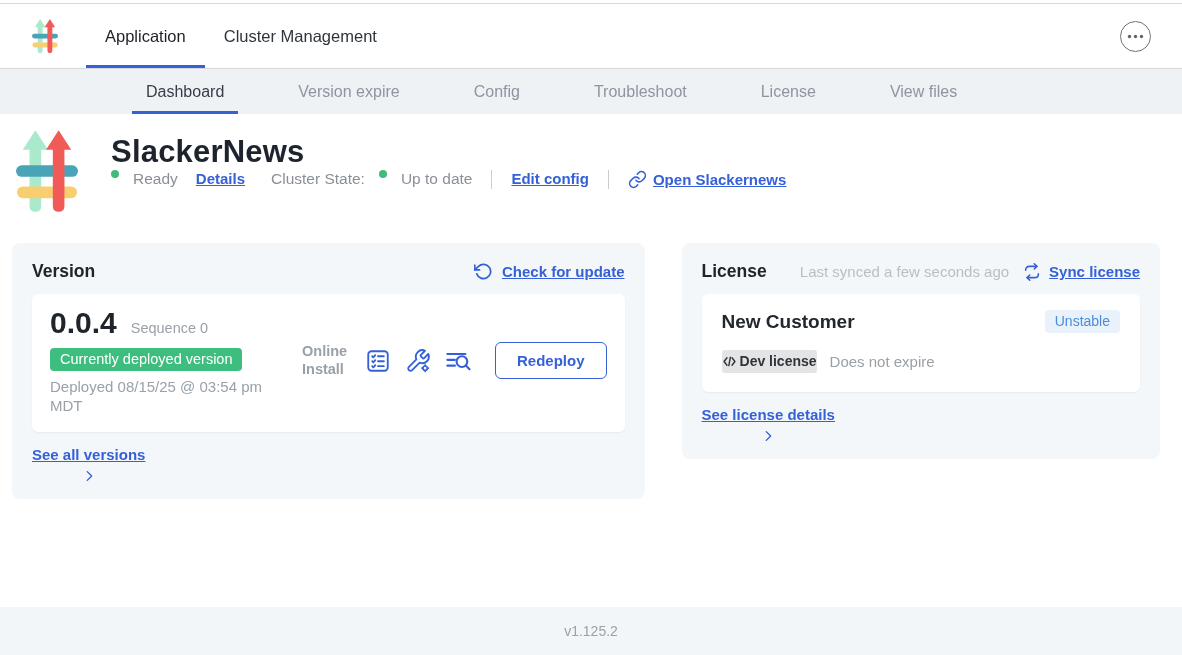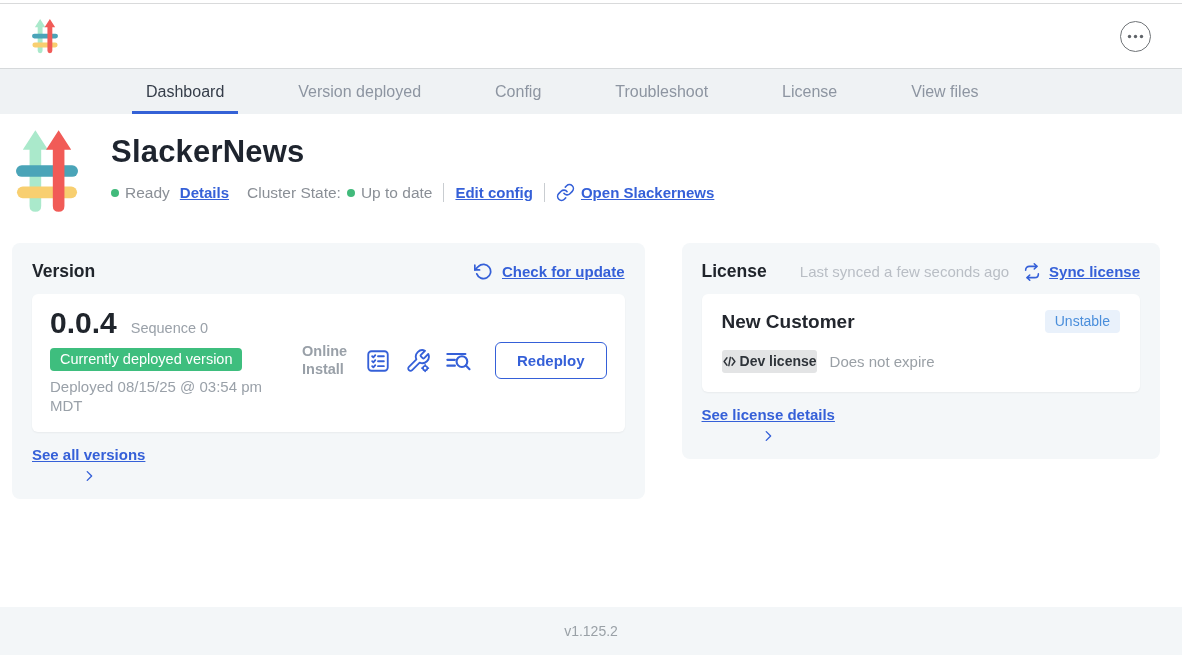--- a/index.html
+++ b/index.html
@@ -26,22 +26,22 @@
     padding-left:132px; gap:46px; }
   .subnav-item { display:flex; align-items:center; padding:3px 14px 0; font-size:16px;
     color:#8d95a1; border-bottom:3px solid transparent; cursor:pointer; white-space:nowrap; }
   .subnav-item.active { color:#353d49; border-bottom-color:#3461d6; }
 
   
   .app-header { display:flex; padding:14px 0 0 16px; }
   .applogo { margin-right:33px; }
   .app-head-text { padding-top:6px; }
   .app-title { font-size:31px; font-weight:700; color:#1e242e; letter-spacing:.2px; }
-  .status-row { display:flex; align-items:center; margin-top:13px; font-size:15.5px;
-    color:#8a8f96; gap:6px; }
+  .status-row { display:flex; font-size:15.5px;
+    color:#8a8f96; gap:14px; }
   .dot { width:8px; height:8px; border-radius:50%; background:#41ba7b; flex:0 0 auto; }
   .blue-link { color:#3560d8; text-decoration:underline; cursor:pointer; }
   .status-row .blue-link { font-weight:700; font-size:15px; }
   .divider { width:1px; height:19px; background:#c9cdd1; margin:0 5px; }
   .open-link { display:flex; align-items:center; gap:6px; }
 
   
   .cards { display:flex; align-items:flex-start; margin:27px 22px 0 12px; gap:37px; }
   .card { background:#f4f7f9; border-radius:8px; padding:18px 20px 16px; flex:1; }
   .card-head { display:flex; align-items:center; }
@@ -94,32 +94,36 @@
 
 <div class="topbar">
   <span class="logo-small">
     <svg width="26" height="37" viewBox="0 0 64 90">
       <path fill="#aae9cb" d="M20 2 L7 22 L14 22 L14 80 Q14 86 20 86 Q26 86 26 80 L26 22 L33 22 Z"></path>
       <rect fill="#4aa4b8" x="0" y="38" width="64" height="12" rx="6"></rect>
       <rect fill="#f8cf70" x="1" y="60" width="62" height="12" rx="6"></rect>
       <path fill="#f15b57" d="M44 2 L31 22 L38 22 L38 80 Q38 86 44 86 Q50 86 50 80 L50 22 L57 22 Z"></path>
     </svg>
   </span>
+  <div class="topnav">
+    <div class="topnav-item active">Application</div>
+    <div class="topnav-item">Cluster Management</div>
+  </div>
   <div class="ellipsis-btn">
     <svg width="17" height="5" viewBox="0 0 17 5">
       <circle cx="2.5" cy="2.5" r="1.7" fill="#5f6368"></circle>
       <circle cx="8.5" cy="2.5" r="1.7" fill="#5f6368"></circle>
       <circle cx="14.5" cy="2.5" r="1.7" fill="#5f6368"></circle>
     </svg>
   </div>
 </div>
 
 <div class="subnav">
   <div class="subnav-item active">Dashboard</div>
-  <div class="subnav-item">Version deployed</div>
+  <div class="subnav-item">Version expire</div>
   <div class="subnav-item">Config</div>
   <div class="subnav-item">Troubleshoot</div>
   <div class="subnav-item">License</div>
   <div class="subnav-item">View files</div>
 </div>
 
 <div class="app-header">
   <span class="applogo">
     <svg width="62" height="88" viewBox="0 0 64 90">
       <path fill="#aae9cb" d="M20 2 L7 22 L14 22 L14 80 Q14 86 20 86 Q26 86 26 80 L26 22 L33 22 Z"></path>

